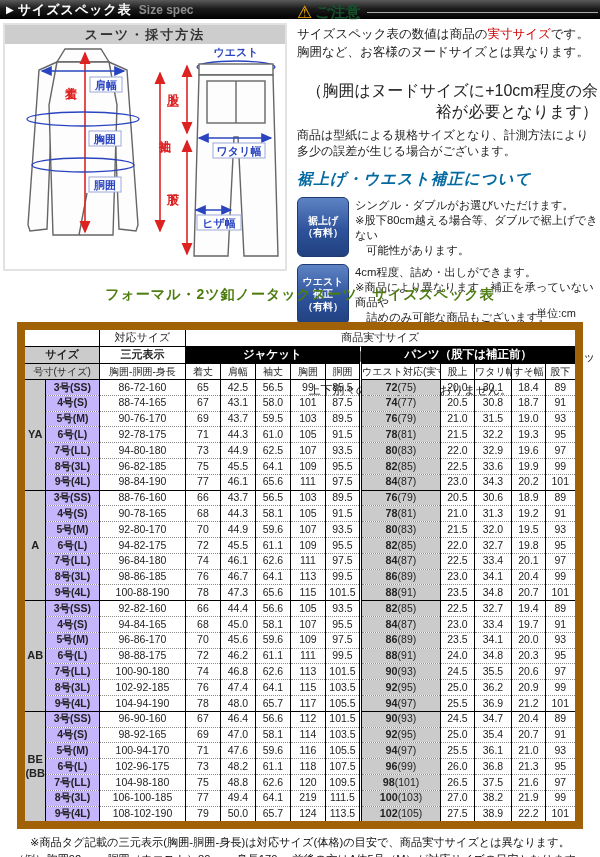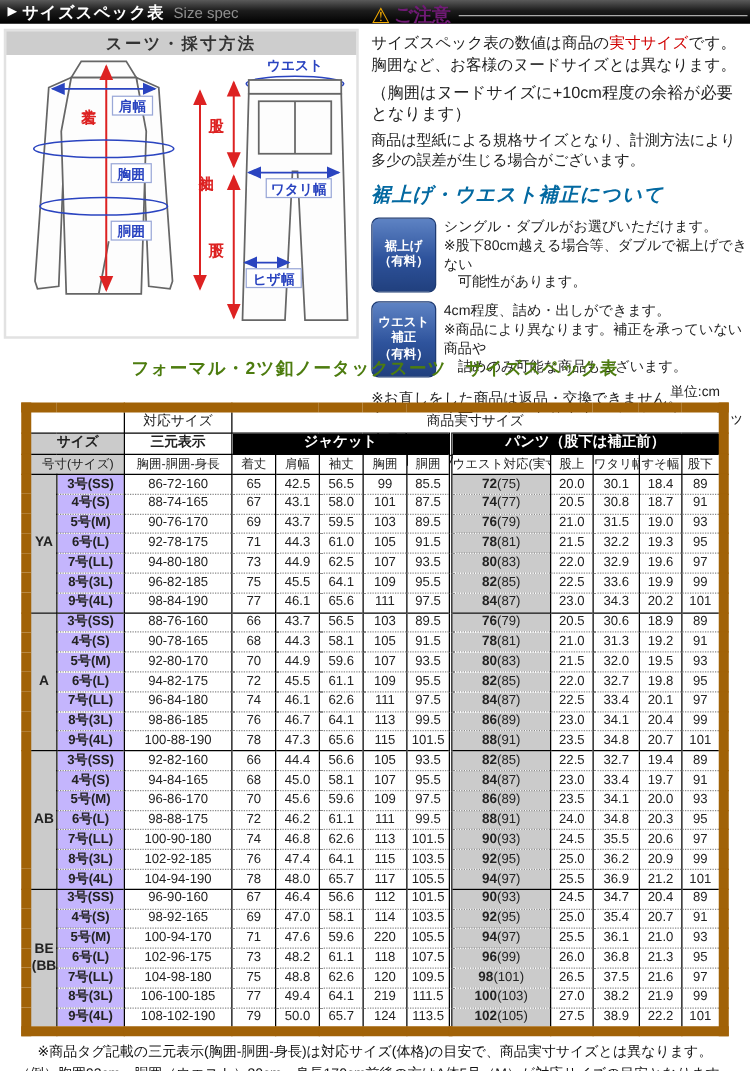--- a/index.html
+++ b/index.html
@@ -4,37 +4,37 @@
 <style>
   html,body{margin:0;padding:0;}
   body{width:600px;height:857px;position:relative;background:#fff;
        font-family:"Liberation Sans","DejaVu Sans",sans-serif;color:#222;overflow:hidden;}
   
   .top-bar{position:absolute;top:0;left:0;width:600px;height:19px;
     background:linear-gradient(to bottom,#5a5a5a 0%,#1c1c1c 45%,#000 100%);
     display:flex;align-items:center;padding:0 6px;box-sizing:border-box;}
   .top-bar .marker{color:#fff;font-size:10px;margin-right:4px;}
   .top-bar .jp{color:#fff;font-weight:bold;font-size:13px;letter-spacing:1px;}
-  .top-bar .en{color:#8f8f8f;font-weight:normal;font-size:12px;margin-left:7px;text-align:center;}
+  .top-bar .en{color:#8f8f8f;font-weight:bold;font-size:12px;margin-left:7px;text-align:center;}
   
   .diagram-panel{position:absolute;left:3px;top:23px;width:284px;height:248px;
     border:2px solid #e2e2e2;background:#fff;box-sizing:border-box;}
   .diagram-title{height:19px;line-height:19px;background:#cdcdcd;color:#333;
     font-weight:bold;font-size:13px;text-align:center;letter-spacing:2px;}
   .diagram-panel svg{display:block;margin:1px auto 0;}
   
   .notice-panel{position:absolute;left:297px;top:3px;width:301px;}
   .caution-head{display:flex;align-items:center;}
   .warn-icon{color:#f2a900;font-size:17px;line-height:17px;margin-right:3px;}
   .caution-title{font-family:"Liberation Serif","DejaVu Serif",serif;font-weight:bold;
-    font-size:15px;color:#701a75;white-space:nowrap;}
+    font-size:15px;color:#14532d;white-space:nowrap;}
   .caution-rule{flex:1;height:1px;background:#aaa;margin-left:6px;}
   .n-p1{font-size:12.5px;line-height:1.42;margin-top:4px;}
   .red{color:#d00000;}
-  .n-paren{font-size:13px;line-height:1.35;margin-top:3px;color:#222;}
+  .n-paren{font-size:16px;line-height:1.35;margin-top:18px;color:#222;text-align:right;}
   .n-p4{font-size:12px;line-height:1.38;margin-top:4px;}
   .corr-title{font-family:"Liberation Serif","DejaVu Serif",serif;font-weight:bold;
     font-style:italic;font-size:15.5px;color:#0369a1;margin-top:9px;letter-spacing:1px;}
   .corr-item{display:flex;margin-top:7px;}
   .corr-badge{flex:0 0 52px;min-height:34px;border-radius:6px;border:1px solid #1d3a72;
     background:linear-gradient(to bottom,#5e83c4 0%,#2e539c 55%,#21407e 100%);
     color:#fff;font-weight:bold;font-size:10px;line-height:1.25;text-align:center;
     display:flex;flex-direction:column;justify-content:center;padding:2px 1px;box-sizing:border-box;margin-right:6px;}
   .corr-text{font-size:11.3px;line-height:1.32;padding-top:1px;}
   .corr-notes{font-size:11.8px;line-height:1.38;margin-top:8px;}
@@ -522,21 +522,21 @@
           <td class="">35.4</td>
           <td class="">20.7</td>
           <td class="">91</td>
         </tr>
         <tr>
           <td class="c-size">5号(M)</td>
           <td class="">100-94-170</td>
           <td class="">71</td>
           <td class="">47.6</td>
           <td class="">59.6</td>
-          <td class="">220</td>
+          <td class="">116</td>
           <td class="">105.5</td>
           <td class="c-waist dl"><b>94</b>(97)</td>
           <td class="">25.5</td>
           <td class="">36.1</td>
           <td class="">21.0</td>
           <td class="">93</td>
         </tr>
         <tr>
           <td class="c-size">6号(L)</td>
           <td class="">102-96-175</td>

